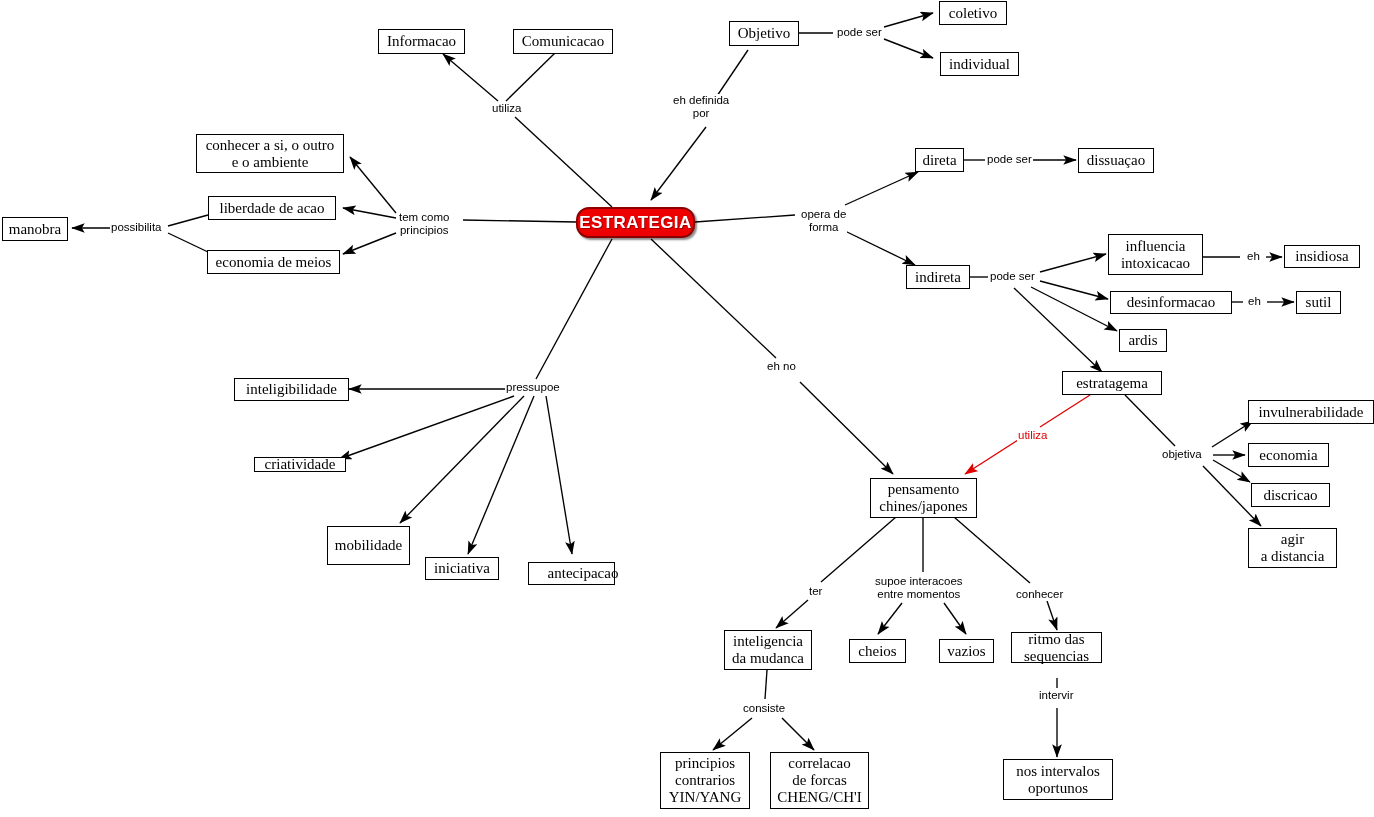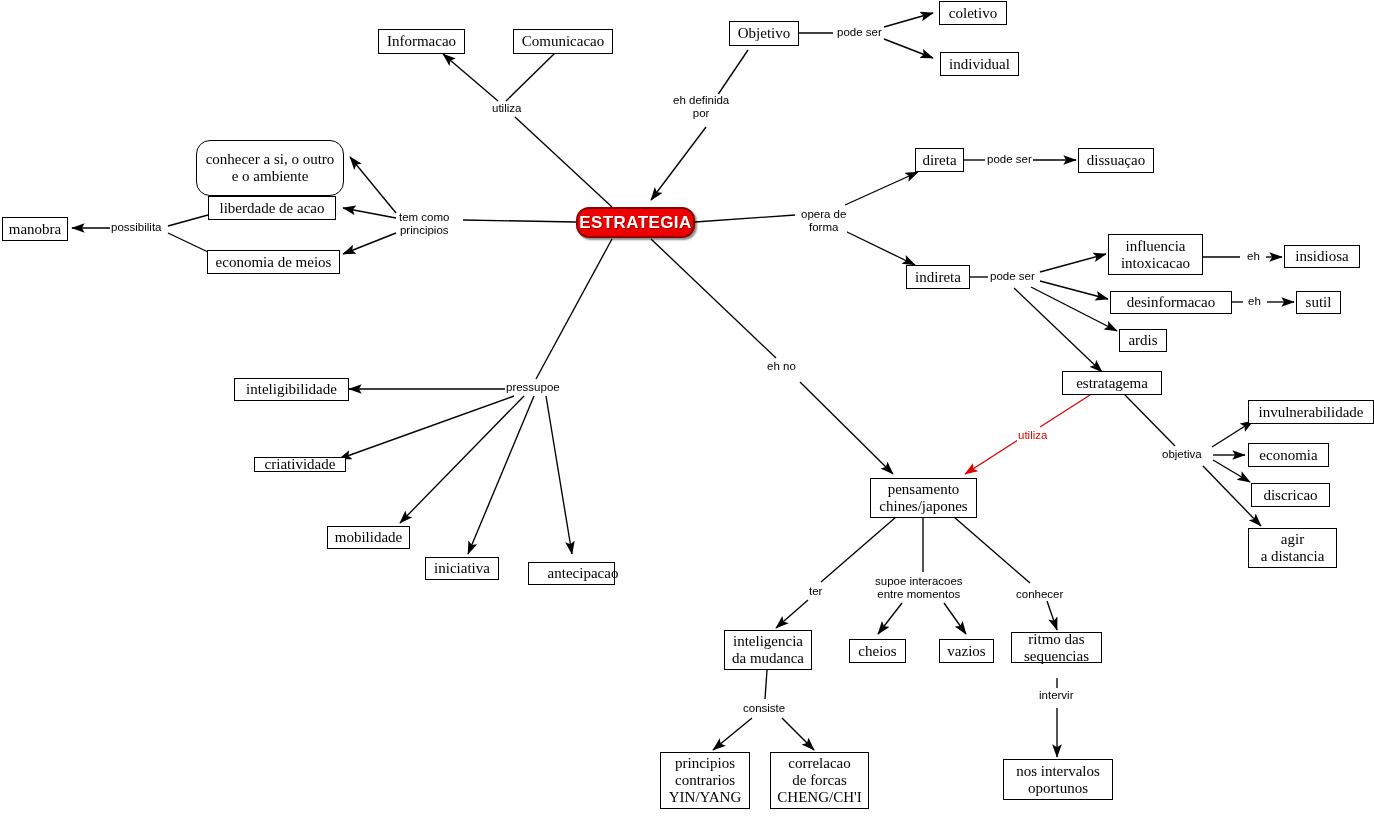--- a/index.html
+++ b/index.html
@@ -109,21 +109,21 @@
       <path d="M1057,708 L1057,757" marker-end="url(#ah)"></path>
     </g>
   </svg>
 
   <div class="node" style="left:378px;top:29px;width:87px;height:25px;">Informacao</div>
   <div class="node" style="left:513px;top:29px;width:100px;height:25px;">Comunicacao</div>
   <div class="node" style="left:729px;top:21px;width:70px;height:25px;">Objetivo</div>
   <div class="node" style="left:939px;top:1px;width:68px;height:24px;">coletivo</div>
   <div class="node" style="left:940px;top:52px;width:79px;height:24px;">individual</div>
 
-  <div class="node" style="left:196px;top:140px;width:148px;height:56px;border-radius:14px;">conhecer a si, o outro
+  <div class="node" style="left:196px;top:134px;width:148px;height:39px;">conhecer a si, o outro
 e o ambiente</div>
   <div class="node" style="left:208px;top:196px;width:128px;height:24px;">liberdade de acao</div>
   <div class="node" style="left:207px;top:250px;width:133px;height:24px;">economia de meios</div>
   <div class="node" style="left:2px;top:217px;width:66px;height:24px;">manobra</div>
 
   <div class="node" style="left:915px;top:148px;width:49px;height:24px;">direta</div>
   <div class="node" style="left:1078px;top:148px;width:76px;height:25px;">dissuaçao</div>
   <div class="node" style="left:906px;top:265px;width:64px;height:24px;">indireta</div>
   <div class="node" style="left:1108px;top:234px;width:95px;height:41px;">influencia
 intoxicacao</div>
@@ -134,21 +134,21 @@
   <div class="node" style="left:1062px;top:371px;width:100px;height:24px;">estratagema</div>
 
   <div class="node" style="left:1248px;top:400px;width:126px;height:24px;">invulnerabilidade</div>
   <div class="node" style="left:1248px;top:443px;width:81px;height:24px;">economia</div>
   <div class="node" style="left:1251px;top:483px;width:79px;height:24px;">discricao</div>
   <div class="node" style="left:1248px;top:528px;width:89px;height:40px;">agir
 a distancia</div>
 
   <div class="node" style="left:234px;top:378px;width:115px;height:23px;">inteligibilidade</div>
   <div class="node" style="left:254px;top:457px;width:92px;height:15px;">criatividade</div>
-  <div class="node" style="left:327px;top:526px;width:83px;height:23px;">mobilidade</div>
+  <div class="node" style="left:327px;top:526px;width:83px;height:39px;">mobilidade</div>
   <div class="node" style="left:425px;top:557px;width:74px;height:23px;">iniciativa</div>
   <div class="node" style="left:528px;top:562px;width:87px;height:23px;padding-left:28px;">antecipacao</div>
 
   <div class="node" style="left:870px;top:478px;width:107px;height:40px;">pensamento
 chines/japones</div>
   <div class="node" style="left:724px;top:630px;width:88px;height:40px;">inteligencia
 da mudanca</div>
   <div class="node" style="left:849px;top:639px;width:57px;height:24px;">cheios</div>
   <div class="node" style="left:939px;top:639px;width:55px;height:24px;">vazios</div>
   <div class="node" style="left:1011px;top:632px;width:91px;height:31px;">ritmo das

